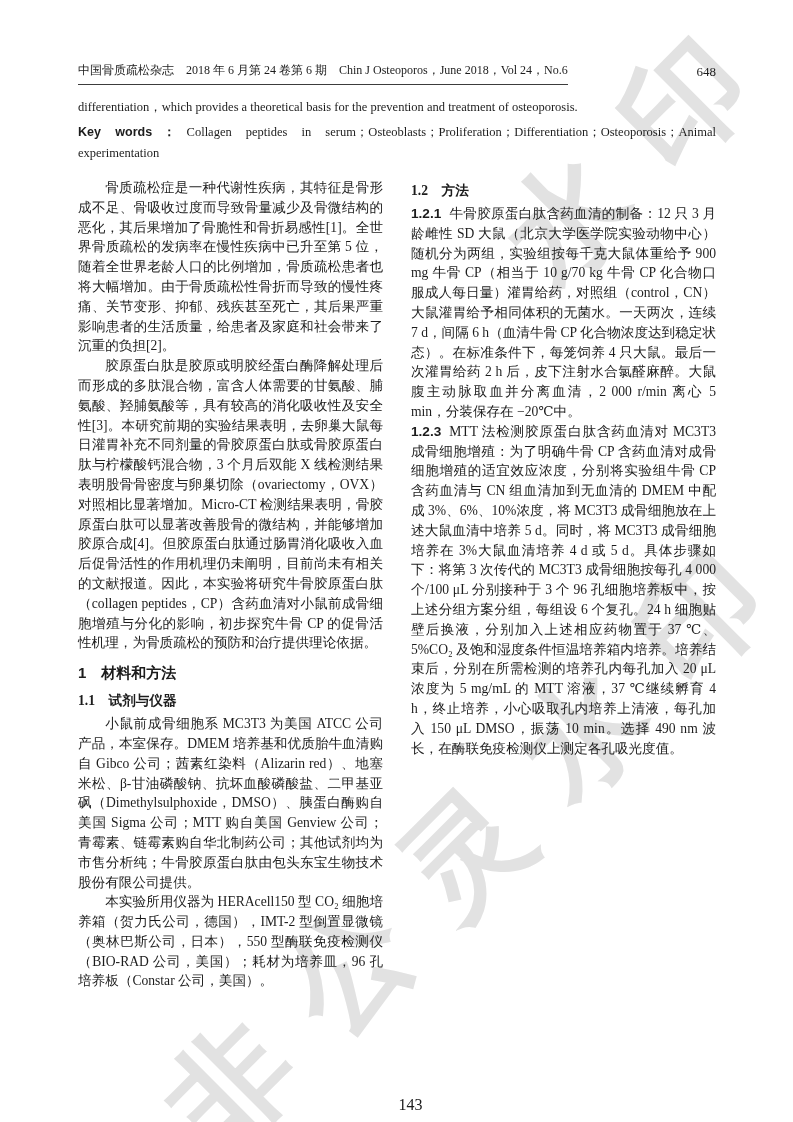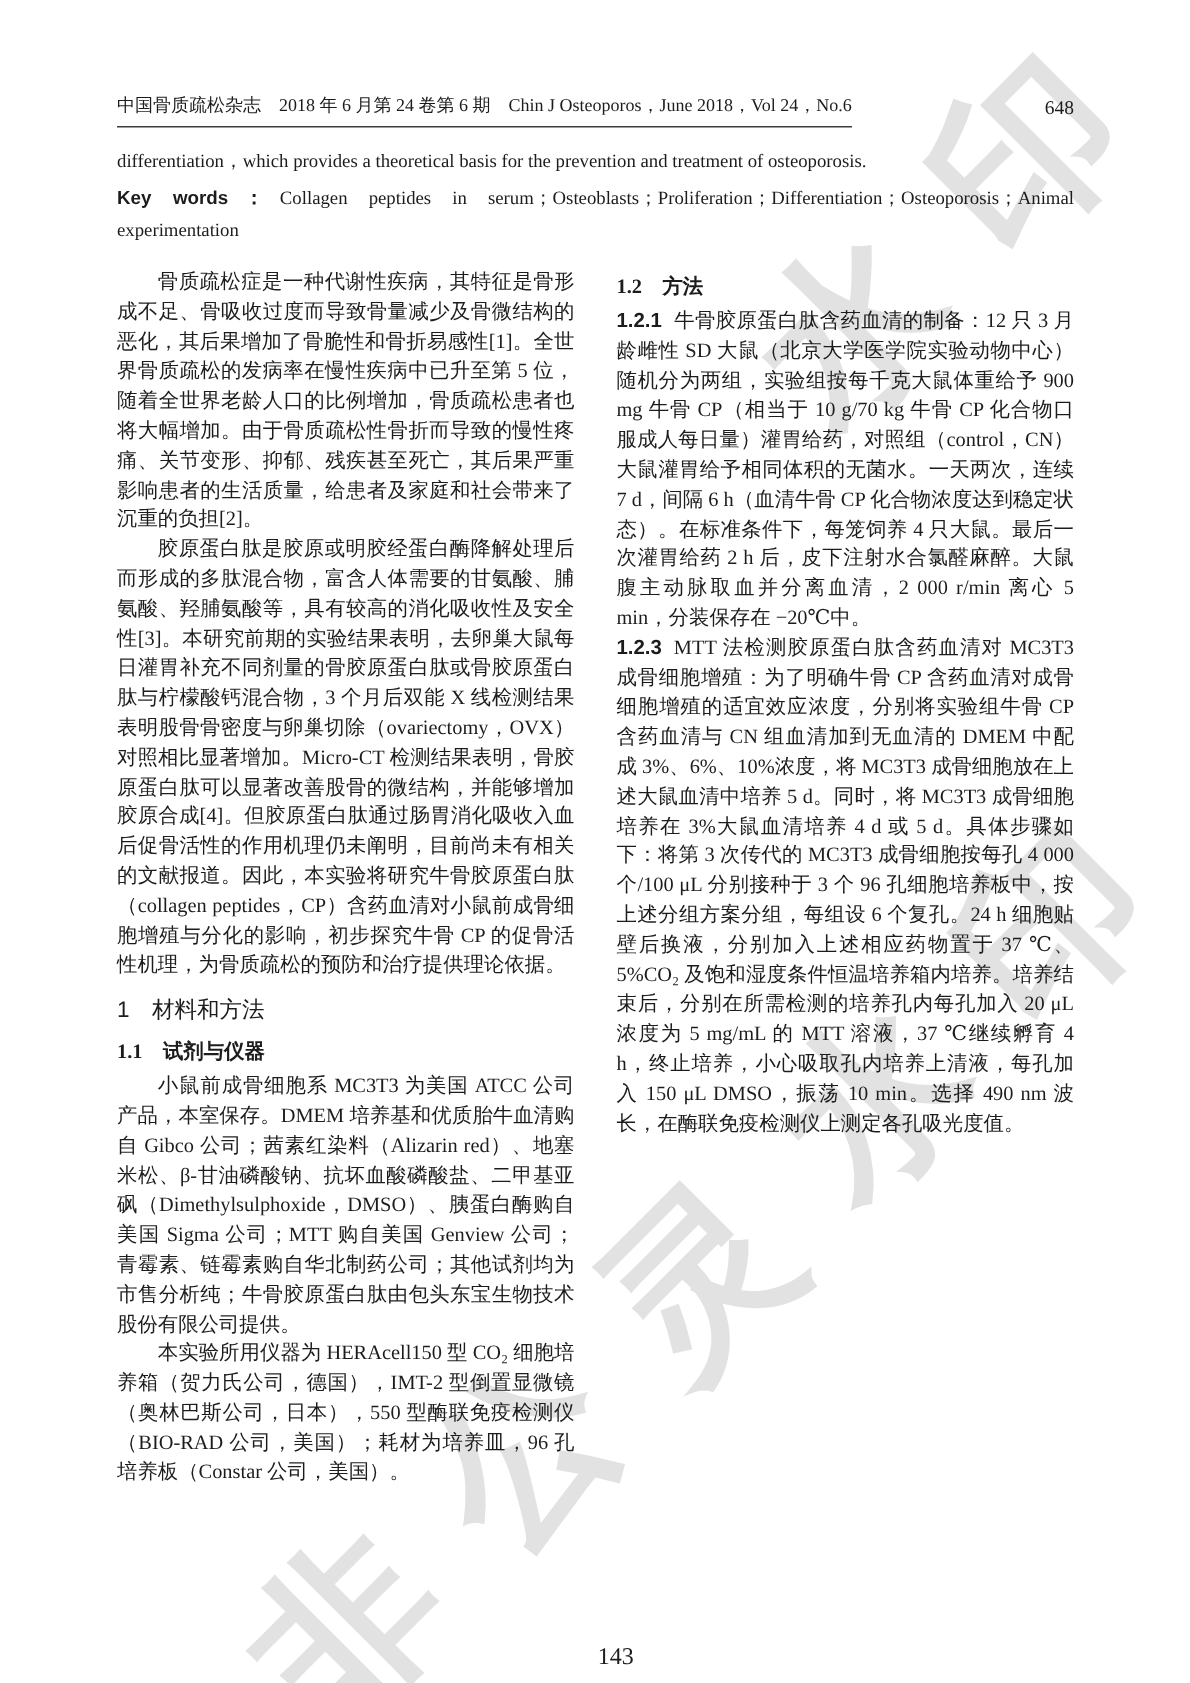--- a/index.html
+++ b/index.html
@@ -46,21 +46,21 @@
   .col { width:311px; }
   .para {
     margin:0;
     font-size:13.6px;
     line-height:19.8px;
     text-align:justify;
   }
   .para.indent { text-indent:2em; }
   .h1 {
     font-family:"Liberation Sans","DejaVu Sans",sans-serif;
-    font-size:15px; font-weight:normal;
+    font-size:15px; font-weight:bold;
     margin:11px 0 9px 0;
   }
   .h2 {
     font-family:Liberation Serif, serif;
     font-size:13.6px; font-weight:bold;
     margin:4px 0 4px 0;
   }
   .lbl {
     font-family:"Liberation Sans","DejaVu Sans",sans-serif;
     font-weight:bold;

